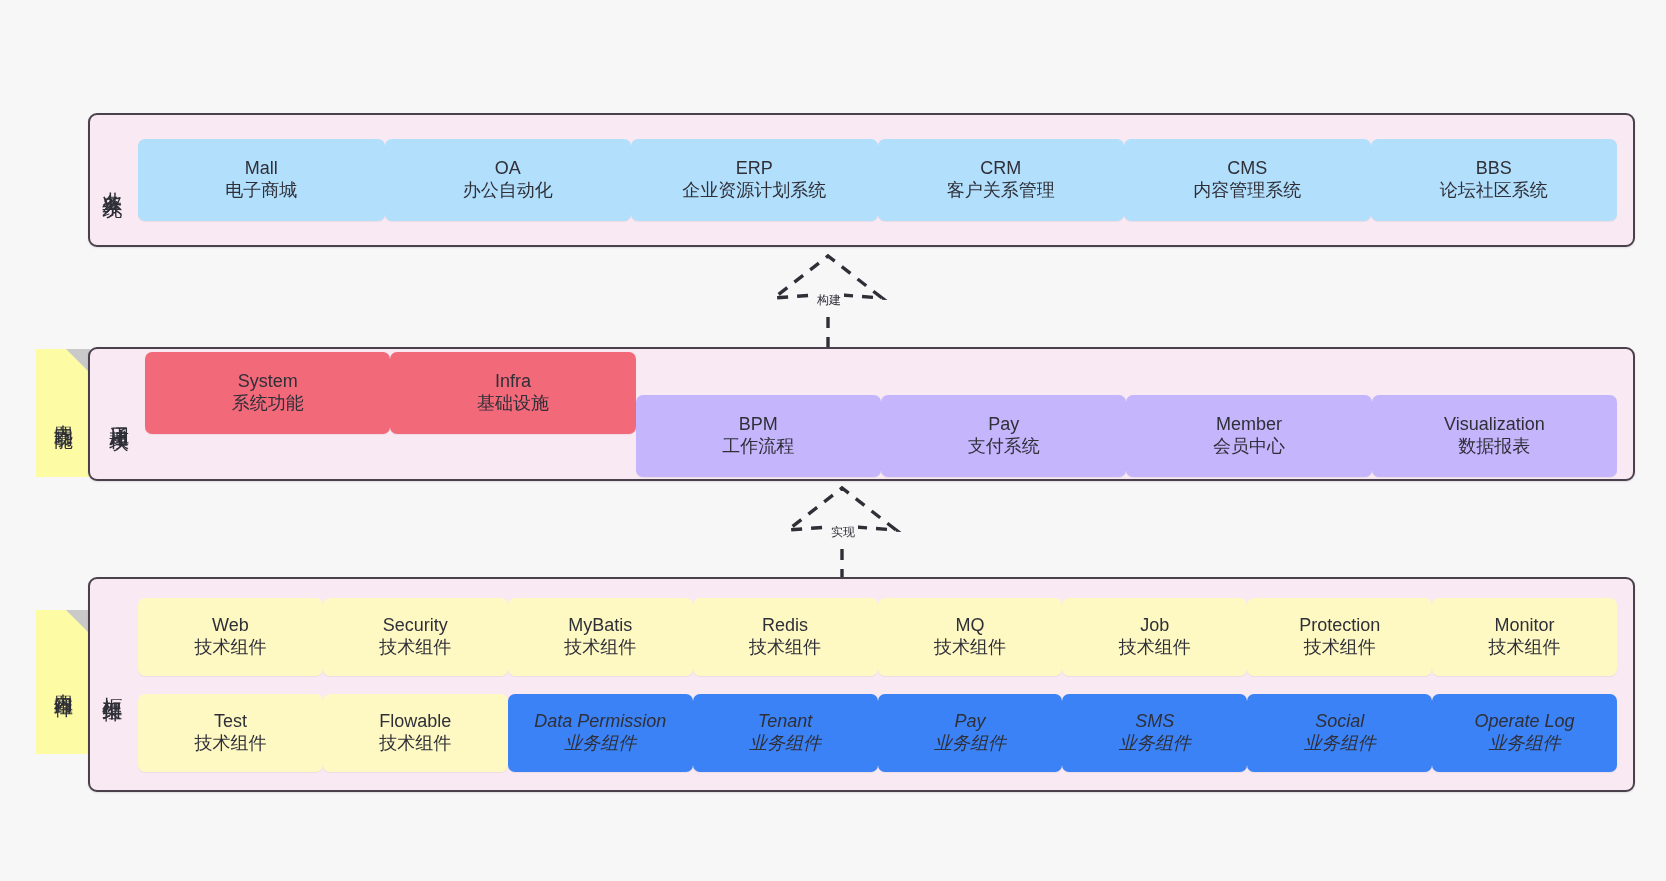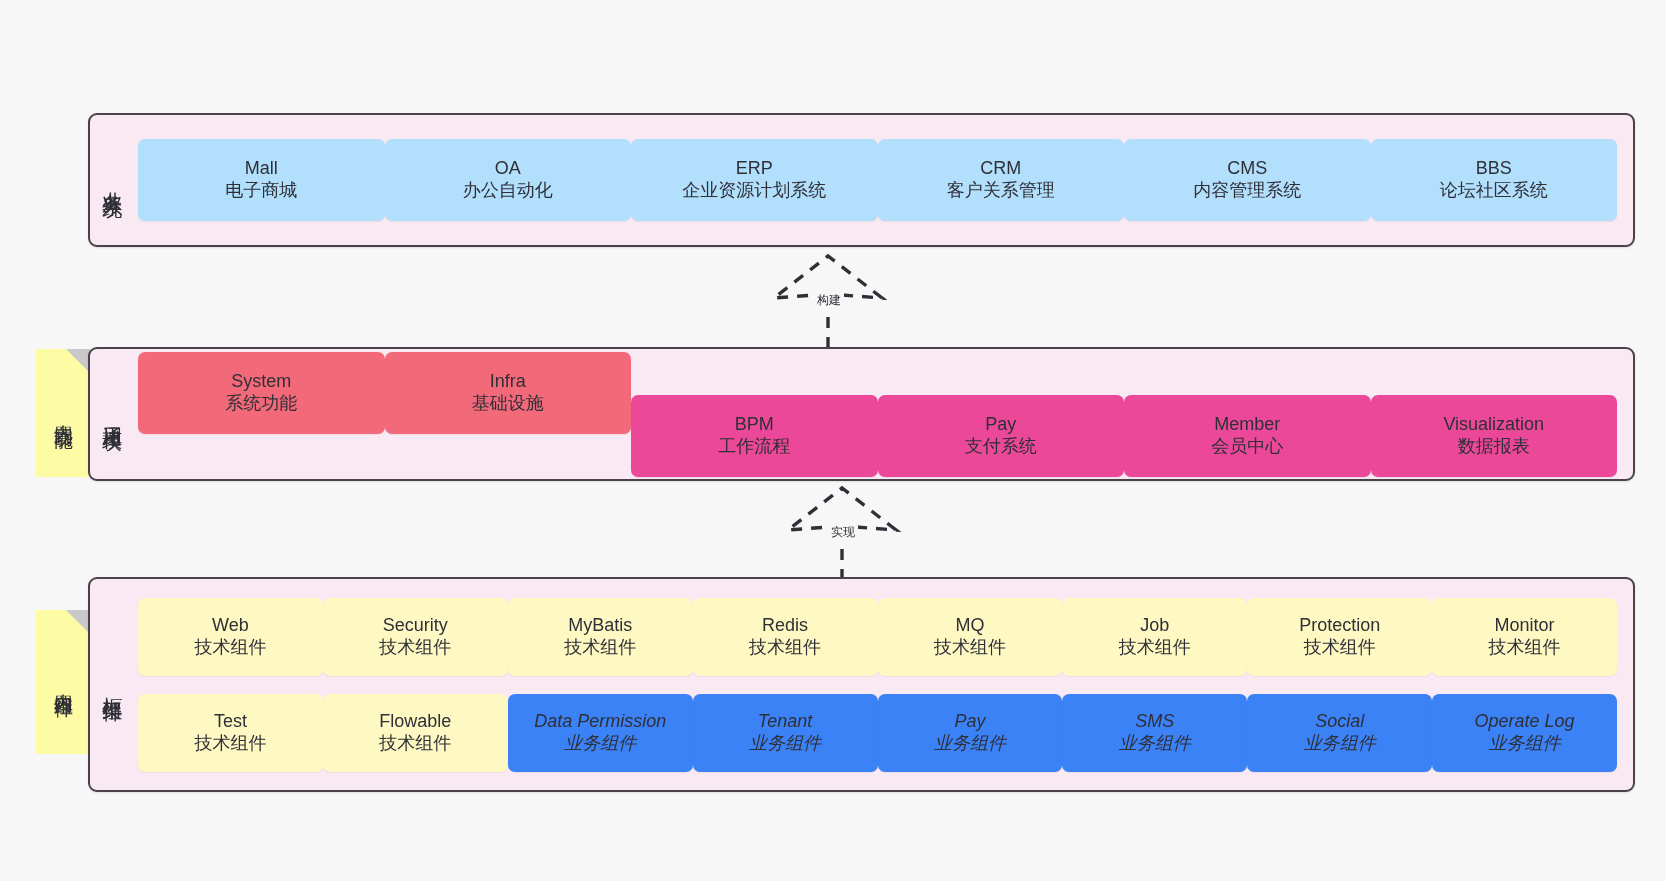--- a/index.html
+++ b/index.html
@@ -26,21 +26,21 @@
     position: absolute;
     box-sizing: border-box;
     background: #f9e9f3;
     border: 2.2px solid #4a414c;
     border-radius: 9px;
     display: flex;
     align-items: stretch;
     box-shadow: 0 1px 2px rgba(0,0,0,0.10);
   }
   #panel-business { left: 88px;  top: 113px; width: 1547px; height: 134px; }
-  #panel-modules  { left: 88px;  top: 347px; width: 1547px; height: 134px; }
+  #panel-modules  { left: 88px;  top: 347px; width: 1547px; height: 134px; padding-left: 7px; }
   #panel-framework{ left: 88px;  top: 577px; width: 1547px; height: 215px; }
 
   .panel-label {
     flex: 0 0 auto;
     width: 44px;
     display: flex;
     align-items: center;
     justify-content: center;
     font-size: 20px;
     letter-spacing: 2px;
@@ -81,21 +81,21 @@
   }
   .card .card-en { font-size: 18px; }
   .card .card-cn { font-size: 18px; }
 
   #panel-business .card,
   #panel-modules  .card { height: 82px; }
   #panel-framework .card { height: 78px; }
 
   .c-blue       { background: #b2dffc; }
   .c-red        { background: #f2697a; }
-  .c-pink       { background: #ec4899; margin-top: 43px; }
+  .c-pink       { background: #c4b5fd; margin-top: 43px; }
   .c-green      { background: #fef9c3; }
   .c-green-soft { background: #3b82f6; font-style: italic; }
 
   
   .sticky {
     position: absolute;
     box-sizing: border-box;
     width: 54px;
     background: #fdfba3;
     color: #2e2e36;

